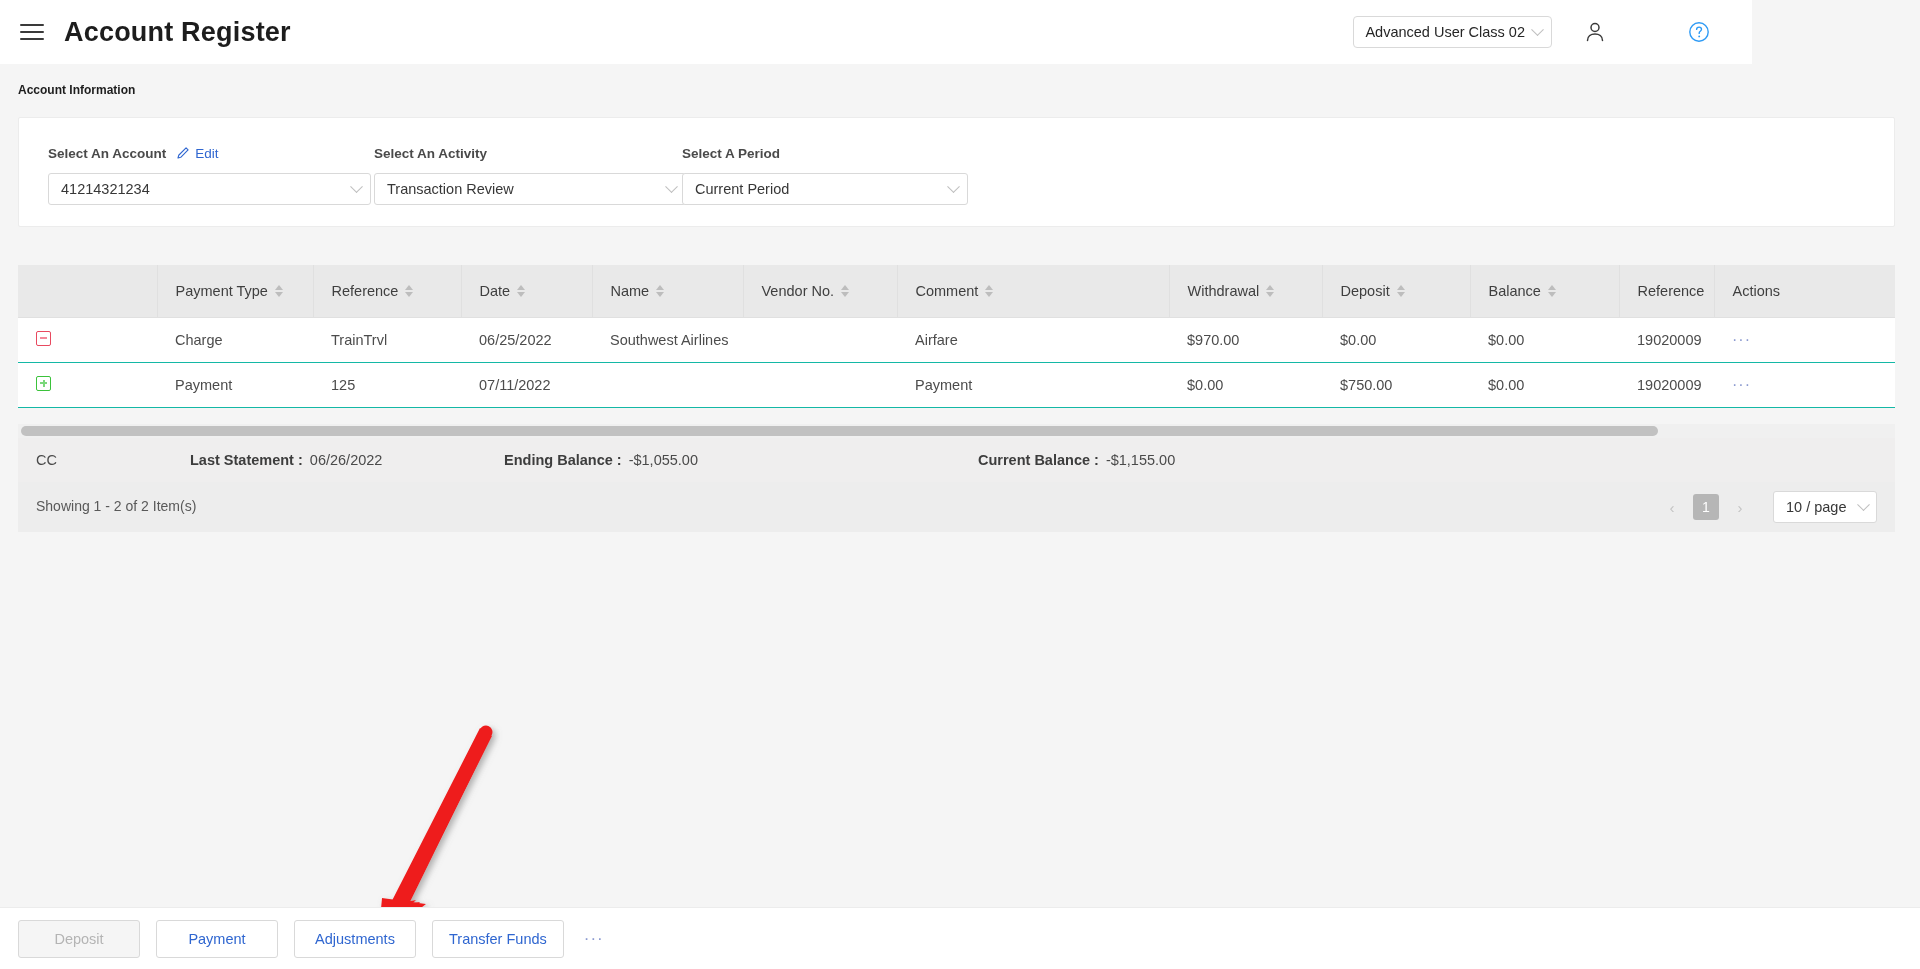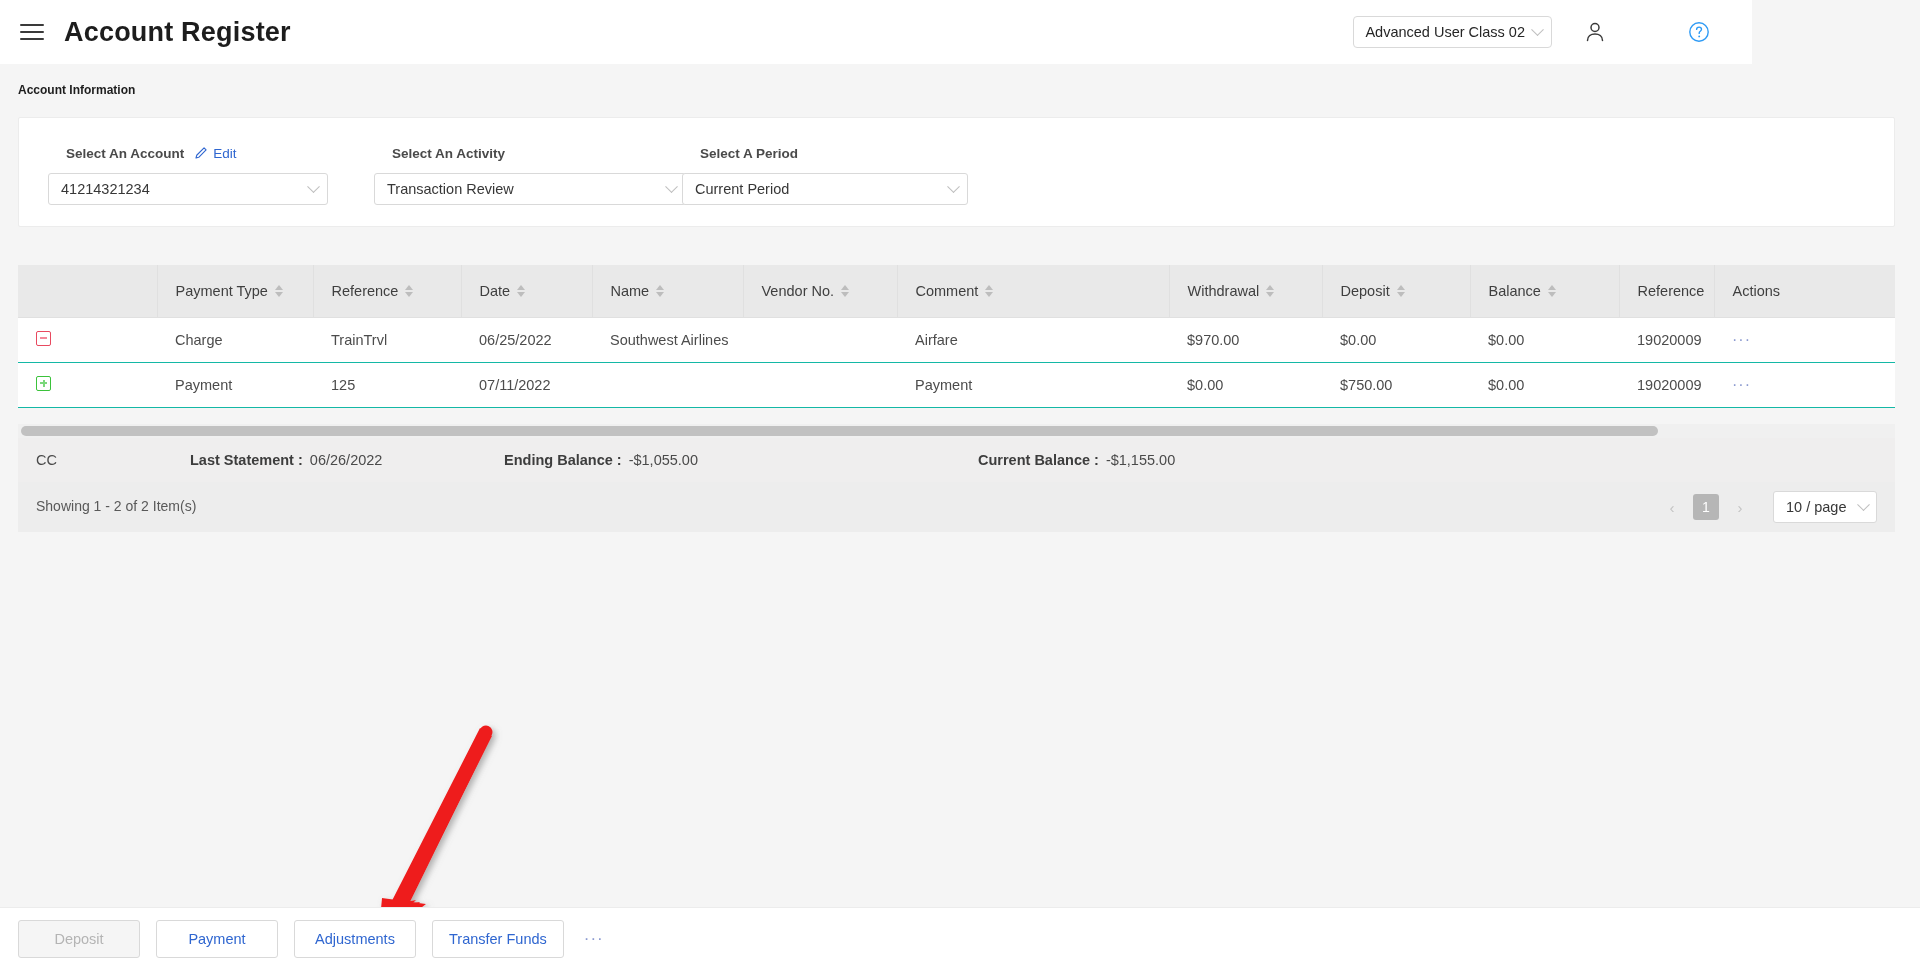--- a/index.html
+++ b/index.html
@@ -58,35 +58,35 @@
   }
 
   
   #filter-card {
     position: absolute; left: 18px; top: 117px; width: 1877px; height: 110px;
     background: #ffffff; border: 1px solid #ececec; border-radius: 2px;
   }
   .field { position: absolute; top: 26px; }
   .field-label {
     font-size: 13.5px; font-weight: bold; color: #4a4a4a;
-    display: flex; align-items: center; gap: 10px; height: 18px; margin-left: 18px;
+    display: flex; align-items: center; gap: 10px; height: 18px;
   }
   .edit-link {
     display: inline-flex; align-items: center; gap: 5px;
     color: #2f66d0; font-weight: normal; font-size: 13.5px; cursor: pointer;
   }
   .select-box {
     margin-top: 11px; height: 32px;
     border: 1px solid #d9d9d9; border-radius: 3px; background: #fff;
     display: flex; align-items: center; justify-content: space-between;
     padding: 0 9px 0 12px;
     font-size: 14.5px; color: #373737; cursor: pointer;
   }
   #field-account { left: 29px; width: 284px; }
-  #field-account .select-box { width: 280px; }
+  #field-account .select-box { width: 323px; }
   #field-activity { left: 355px; width: 286px; }
   #field-activity .select-box { width: 312px; }
   #field-period { left: 663px; width: 286px; }
   #field-period .select-box { width: 286px; }
 
   
   #table-card {
     position: absolute; left: 18px; top: 265px; width: 1877px;
     background: #fff;
   }

